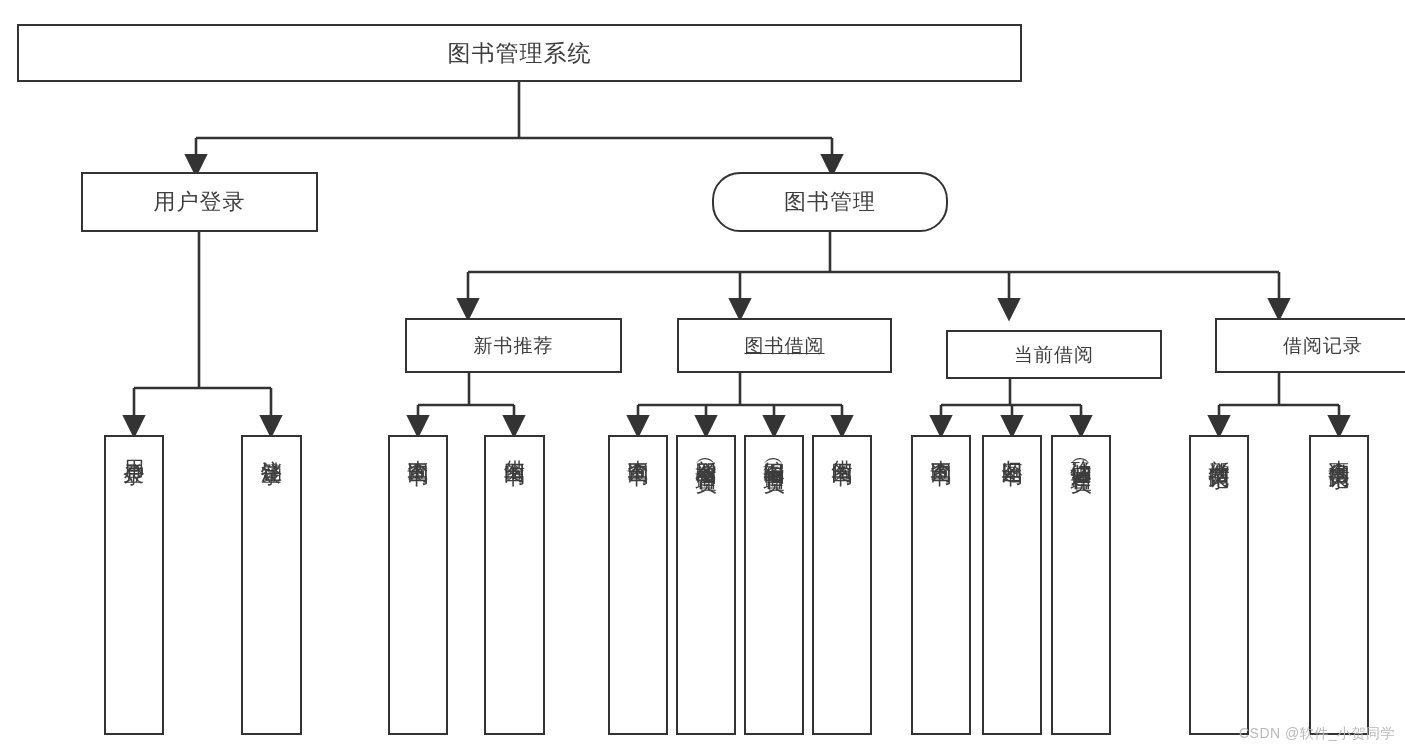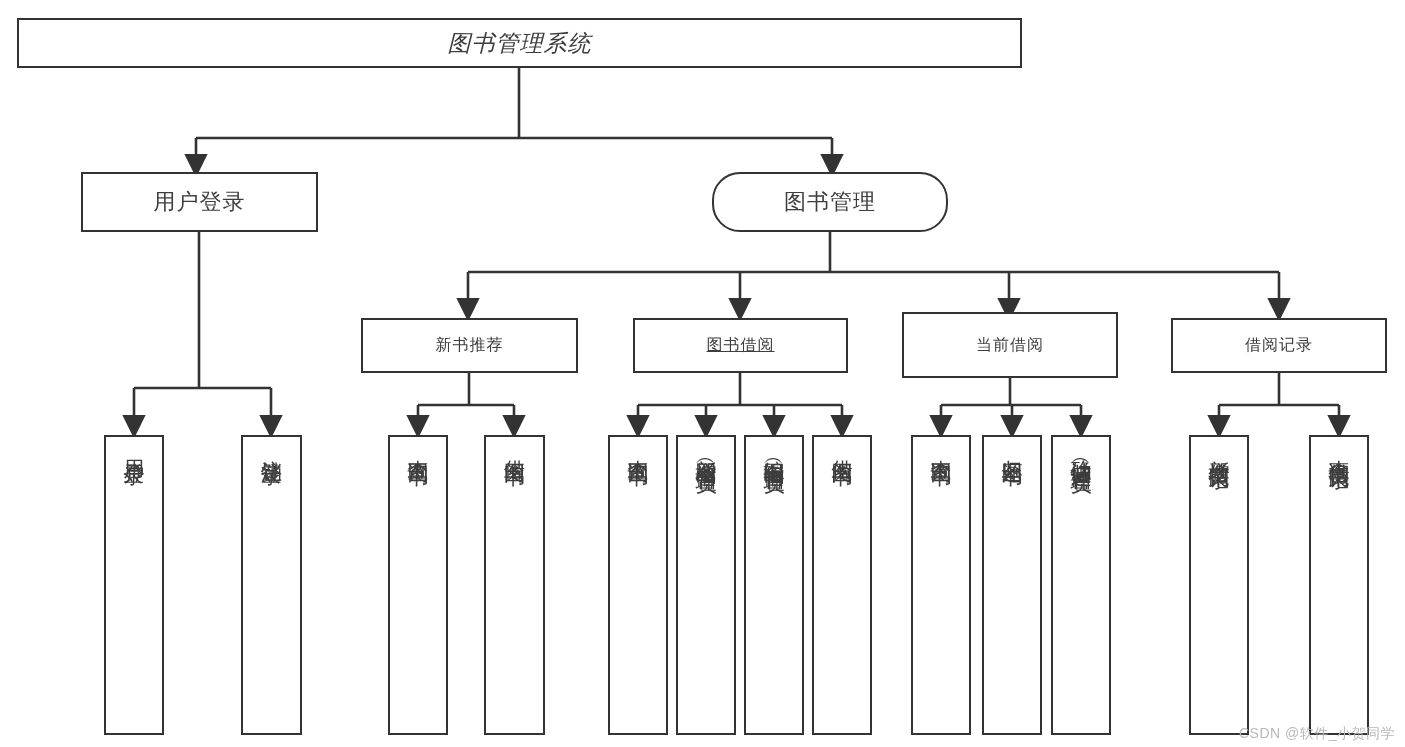--- a/index.html
+++ b/index.html
@@ -38,21 +38,22 @@
     text-align: center;
   }
   .node.root {
     font-size: 23px;
     border-width: 2px;
   }
   .node.lvl2 {
     font-size: 22px;
   }
   .node.lvl3 {
-    font-size: 16px;
+    font-size: 19px;
+    margin-left: 44px;
   }
   .node.leaf {
     font-size: 21px;
     padding: 6px 0;
     align-items: flex-start;
   }
   .vlabel {
     writing-mode: vertical-rl;
     text-orientation: upright;
     letter-spacing: 2px;
@@ -123,38 +124,38 @@
       <path d="M1012,405 L1012,419" marker-end="url(#arrow)"></path>
       <path d="M1081,405 L1081,419" marker-end="url(#arrow)"></path>
 
       <path d="M1279,373 L1279,405"></path>
       <path d="M1219,405 L1339,405"></path>
       <path d="M1219,405 L1219,419" marker-end="url(#arrow)"></path>
       <path d="M1339,405 L1339,419" marker-end="url(#arrow)"></path>
     </g>
   </svg>
 
-  <div class="node root" style="left:17px; top:18px; width:1005px; height:50px;font-style:italic;">
+  <div class="node root" style="left:17px; top:24px; width:1005px; height:58px;">
     <span class="hlabel">图书管理系统</span>
   </div>
 
   <div class="node lvl2" style="left:81px; top:172px; width:237px; height:60px;">
     <span class="hlabel">用户登录</span>
   </div>
   <div class="node lvl2" style="left:712px; top:172px; width:236px; height:60px;border-radius:28px;">
     <span class="hlabel">图书管理</span>
   </div>
 
   <div class="node lvl3" style="left:361px; top:318px; width:217px; height:55px;">
     <span class="hlabel">新书推荐</span>
   </div>
   <div class="node lvl3" style="left:633px; top:318px; width:215px; height:55px;text-decoration:underline;">
     <span class="hlabel">图书借阅</span>
   </div>
-  <div class="node lvl3" style="left:902px; top:312px; width:216px; height:66px;">
+  <div class="node lvl3" style="left:902px; top:330px; width:216px; height:49px;">
     <span class="hlabel">当前借阅</span>
   </div>
   <div class="node lvl3" style="left:1171px; top:318px; width:216px; height:55px;">
     <span class="hlabel">借阅记录</span>
   </div>
 
   <div class="node leaf" style="left:104px; top:435px; width:60px; height:300px;">
     <span class="vlabel">用户登录</span>
   </div>
   <div class="node leaf" style="left:241px; top:435px; width:61px; height:300px;">

